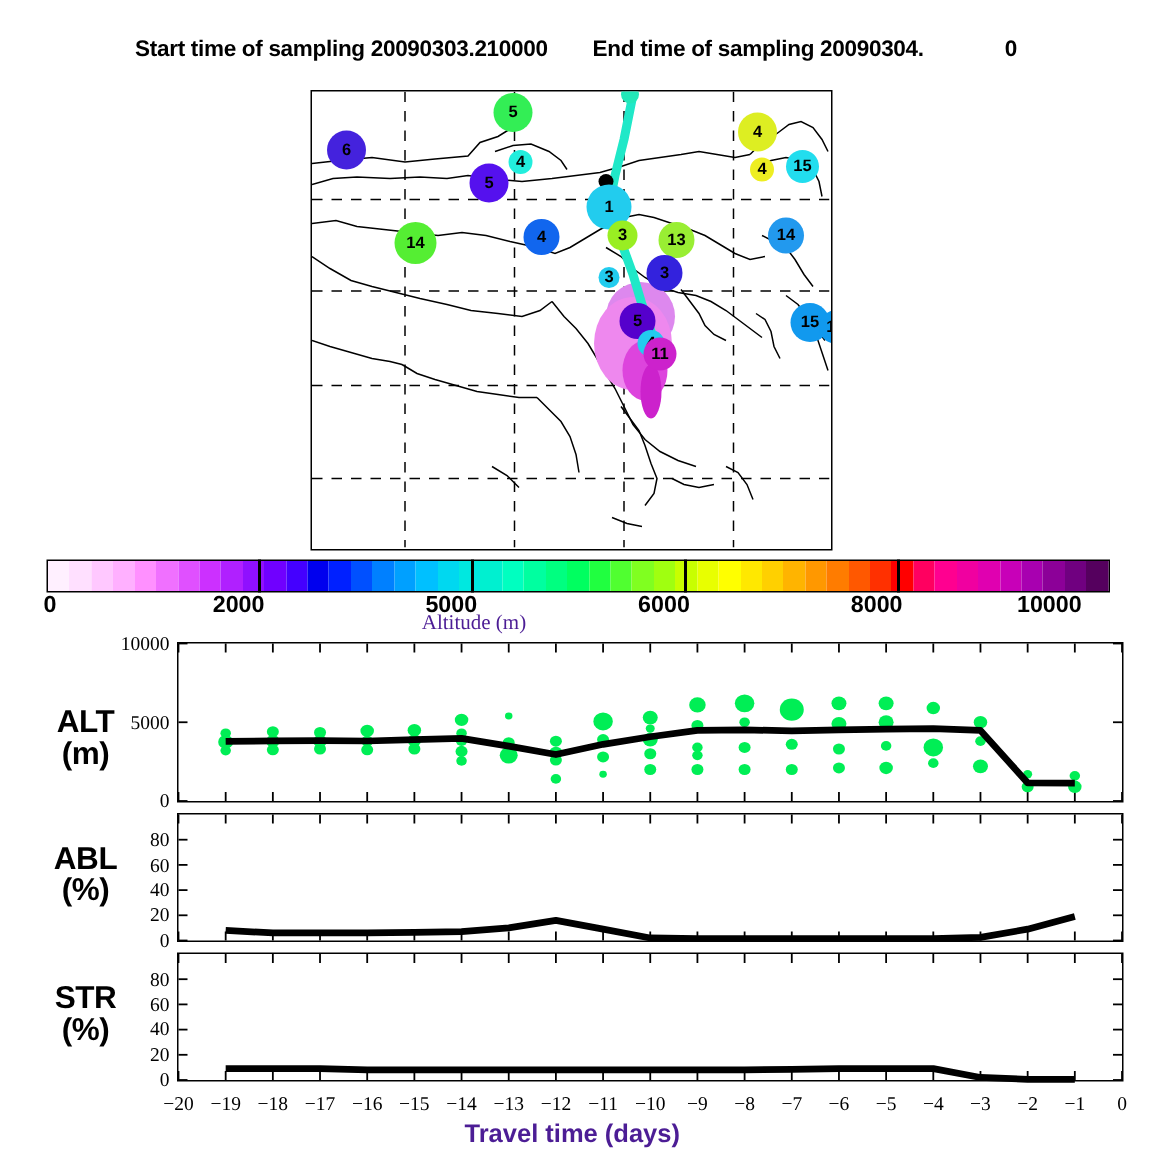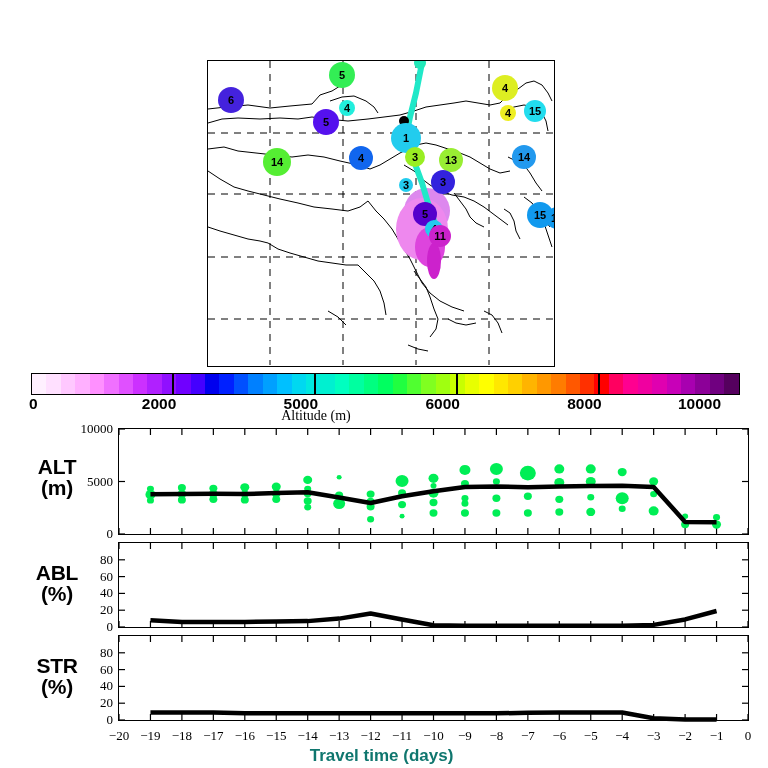--- a/index.html
+++ b/index.html
@@ -38,54 +38,65 @@
   .dot.nolabel{color:transparent;}
 
   
   .cbar-wrap{position:absolute;left:31px;top:373px;width:709px;height:22px;}
   .cbar{position:absolute;left:0;top:0;width:709px;height:22px;
         border:1.6px solid #000;box-sizing:border-box;display:flex;}
   .cbar i{display:block;height:100%;flex:1 1 auto;}
   .cb-sep{position:absolute;top:0;width:2px;height:22px;background:#000;}
   .cb-tick-lbl{position:absolute;top:395px;font-size:15.5px;font-weight:bold;color:#000;}
   .cb-axtitle{position:absolute;top:408px;left:0;width:632px;text-align:center;
-              font-size:14px;color:#000000;font-family:"Liberation Serif", serif;}
+              font-size:14px;color:#4c1d95;font-family:"Liberation Serif", serif;}
 
   
   .panel{position:absolute;left:118px;width:631px;border:1.3px solid #000;
          box-sizing:border-box;background:#fff;}
   #panel-alt{top:428px;height:107px;}
   #panel-abl{top:542px;height:86px;}
   #panel-str{top:635px;height:86px;}
 
   .plot-svg{position:absolute;left:0;top:0;overflow:visible;}
 
   .ylab{position:absolute;font-weight:bold;color:#000;text-align:center;
         font-size:21px;line-height:1.02;letter-spacing:-0.3px;}
-  #ylab-alt{left:8px;top:456px;width:98px;}
+  #ylab-alt{left:8px;top:471px;width:98px;}
   #ylab-abl{left:8px;top:562px;width:98px;}
   #ylab-str{left:8px;top:655px;width:98px;}
 
   .ytick{position:absolute;right:0;font-size:13px;color:#000;
          text-align:right;font-family:"Liberation Serif", serif;
          transform:translateY(-50%);white-space:nowrap;}
   .ytickbox{position:absolute;left:40px;width:73px;}
 
   .xtick{position:absolute;font-size:13px;color:#000;text-align:left;
          font-family:"Liberation Serif", serif;transform:translateX(-50%);
          white-space:nowrap;}
   #xaxis-labels{position:absolute;left:0;top:728px;width:768px;height:18px;}
   #xaxis-title{position:absolute;left:0;top:746px;width:763px;text-align:center;
-               font-size:17px;font-weight:bold;color:#0f766e;}
+               font-size:17px;font-weight:bold;color:#4c1d95;}
 </style>
 </head>
 <body>
 
 <div class="root">
 
+  <div class="hdr" id="subline">
+    <span>Start time of sampling</span>
+    <span> </span>
+    <span>20090303.210000</span>
+    <span class="gap"></span>
+    <span>End time of sampling</span>
+    <span> </span>
+    <span>20090304.</span>
+    <span class="tail"></span>
+    <span>0</span>
+  </div>
 
   <div class="map-frame">
     <svg class="map-svg" width="345" height="304" viewBox="0 0 345 304">
       <g fill="none" stroke="#000" stroke-width="1">
 
         <path d="M0 48 L18 46 L40 44 L62 47 L82 45 L104 43 L112 34 L124 30 L132 25 L140 22"></path>
         <path d="M122 40 L134 36 L146 35 L158 40 L166 46 L170 52"></path>
         <path d="M0 62 L14 58 L30 57 L52 58 L72 57 L90 58 L104 56 L118 58 L140 60 L160 58 L176 56 L192 54 L206 50 L218 46 L232 44 L246 42 L258 40 L270 42 L282 44 L292 42"></path>
         <path d="M292 42 L300 34 L310 28 L318 22 L326 20 L334 24 L340 32 L344 40"></path>
         <path d="M296 50 L306 46 L316 44 L326 46 L334 52 L338 60 L340 70"></path>

